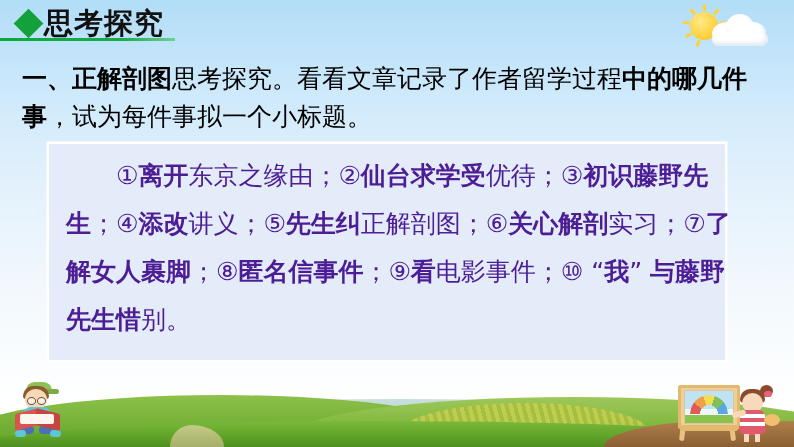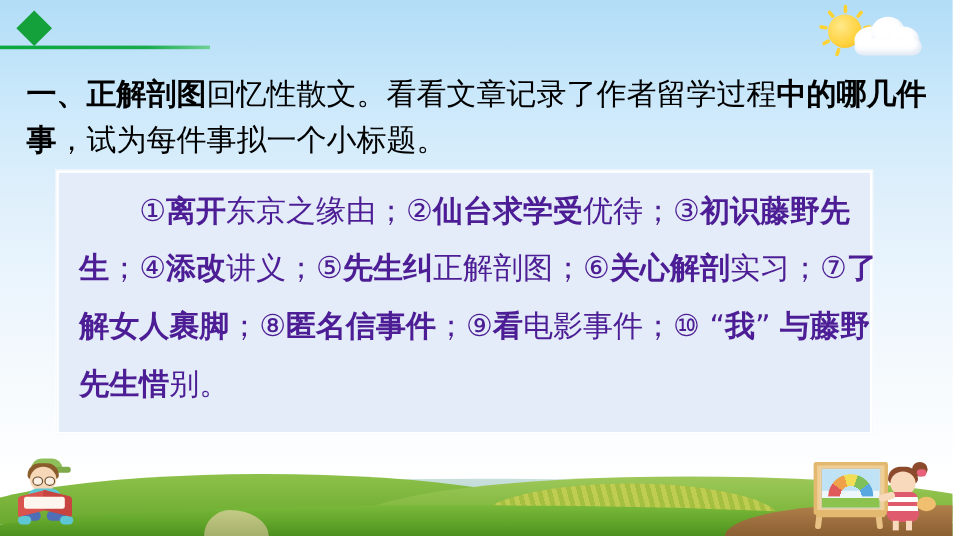--- a/index.html
+++ b/index.html
@@ -245,40 +245,41 @@
   .kp-leg-r { position: absolute; left: 79px; top: 57px; width: 5px; height: 8px; background: #f8d9bb; }
   .kp-palette { position: absolute; left: 88px; top: 37px; width: 16px; height: 12px; border-radius: 50%; background: #f0c070; }
 </style>
 </head>
 <body>
 
 <div class="slide">
 
   <div class="header">
     <div class="diamond"></div>
+    <div class="header-title">思考探究</div>
   </div>
   <div class="header-rule"></div>
 
   <div class="sun-cloud">
     <div class="sun"></div>
     <div class="ray" style="transform:rotate(0deg)"></div>
     <div class="ray" style="transform:rotate(40deg)"></div>
     <div class="ray" style="transform:rotate(80deg)"></div>
     <div class="ray" style="transform:rotate(-40deg)"></div>
     <div class="ray" style="transform:rotate(-80deg)"></div>
     <div class="ray" style="transform:rotate(-120deg)"></div>
     <div class="ray" style="transform:rotate(-160deg)"></div>
     <div class="cloud-a"></div>
     <div class="cloud-b"></div>
     <div class="cloud-c"></div>
     <div class="cloud-d"></div>
   </div>
 
   <div class="question">
-    <span class="b">一、正解剖图</span><span>回忆性散文。看看文章记录了作者留学过程</span><span class="b">中的哪几件事</span><span>，试为每件事拟一个小标题。</span>
+    <span class="b">一、正解剖图</span><span>思考探究。看看文章记录了作者留学过程</span><span class="b">中的哪几件事</span><span>，试为每件事拟一个小标题。</span>
   </div>
 
   <div class="answer-box">
     <div class="answer-text" id="answer-text"><span>①</span><span class="b">离开</span><span>东京之缘由；②</span><span class="b">仙台求学受</span><span>优待</span><span>；③</span><span class="b">初识藤野先生</span><span>；④</span><span class="b">添改</span><span>讲义</span><span>；⑤</span><span class="b">先生纠</span><span>正解剖图</span><span>；⑥</span><span class="b">关心解剖</span><span>实习</span><span>；⑦</span><span class="b">了解女人裹脚</span><span>；⑧</span><span class="b">匿名信事件</span><span>；⑨</span><span class="b">看</span><span>电影事件</span><span>；⑩ “</span><span class="b">我</span><span>” </span><span class="b">与藤野先生惜</span><span>别。</span></div>
   </div>
 
   <div class="ground">
     <div class="hill-far"></div>
     <div class="hill-mid"></div>
     <div class="hill-mid2"></div>

